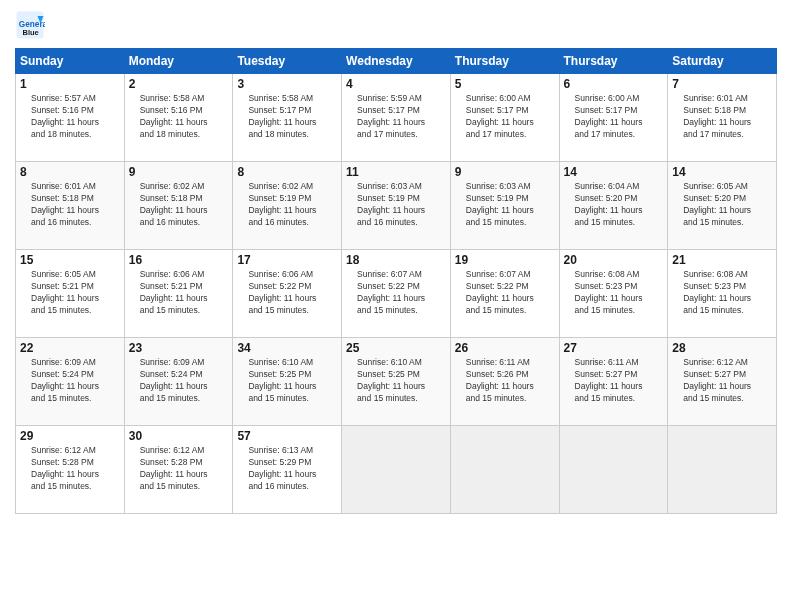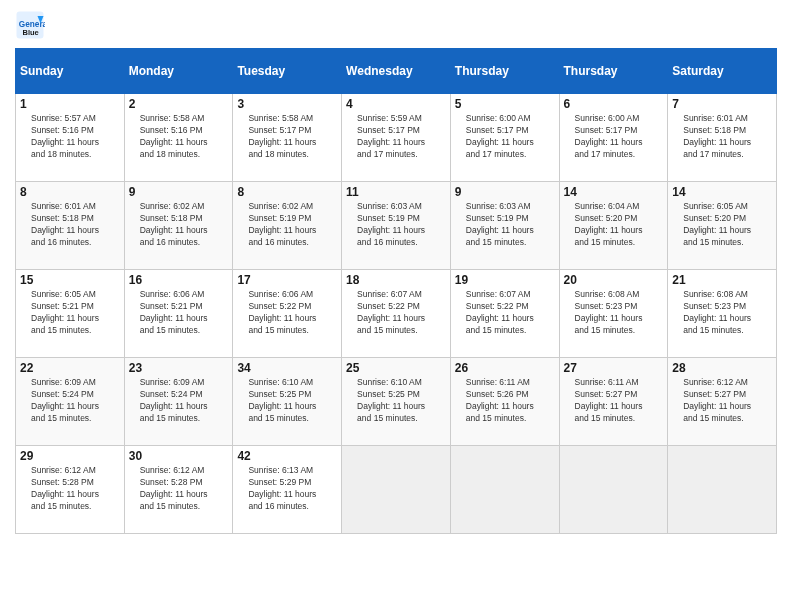--- a/index.html
+++ b/index.html
@@ -43,21 +43,21 @@
       color: #333;
     }
     .calendar {
       width: 100%;
       border-collapse: collapse;
       font-size: 9.5px;
     }
     .calendar th {
       background: #1565c0;
       color: #fff;
-      padding: 15px 4px;
+      padding: 5px 4px;
       text-align: left;
       font-size: 12px;
       font-weight: bold;
       border: 1px solid #1565c0;
       margin-top: 12px;
     }
     .calendar td {
       border: 1px solid #ccc;
       padding: 3px 4px;
       vertical-align: top;
@@ -249,21 +249,21 @@
         <tr class="week-row">
           <td>
             <span class="day-num">29</span>
             <div class="day-info">Sunrise: 6:12 AM<br>Sunset: 5:28 PM<br>Daylight: 11 hours<br>and 15 minutes.</div>
           </td>
           <td>
             <span class="day-num">30</span>
             <div class="day-info">Sunrise: 6:12 AM<br>Sunset: 5:28 PM<br>Daylight: 11 hours<br>and 15 minutes.</div>
           </td>
           <td>
-            <span class="day-num">42</span>
+            <span class="day-num">57</span>
             <div class="day-info">Sunrise: 6:13 AM<br>Sunset: 5:29 PM<br>Daylight: 11 hours<br>and 16 minutes.</div>
           </td>
           <td class="empty"></td>
           <td class="empty"></td>
           <td class="empty"></td>
           <td class="empty"></td>
         </tr>
       </tbody>
   </table>
 </div>

